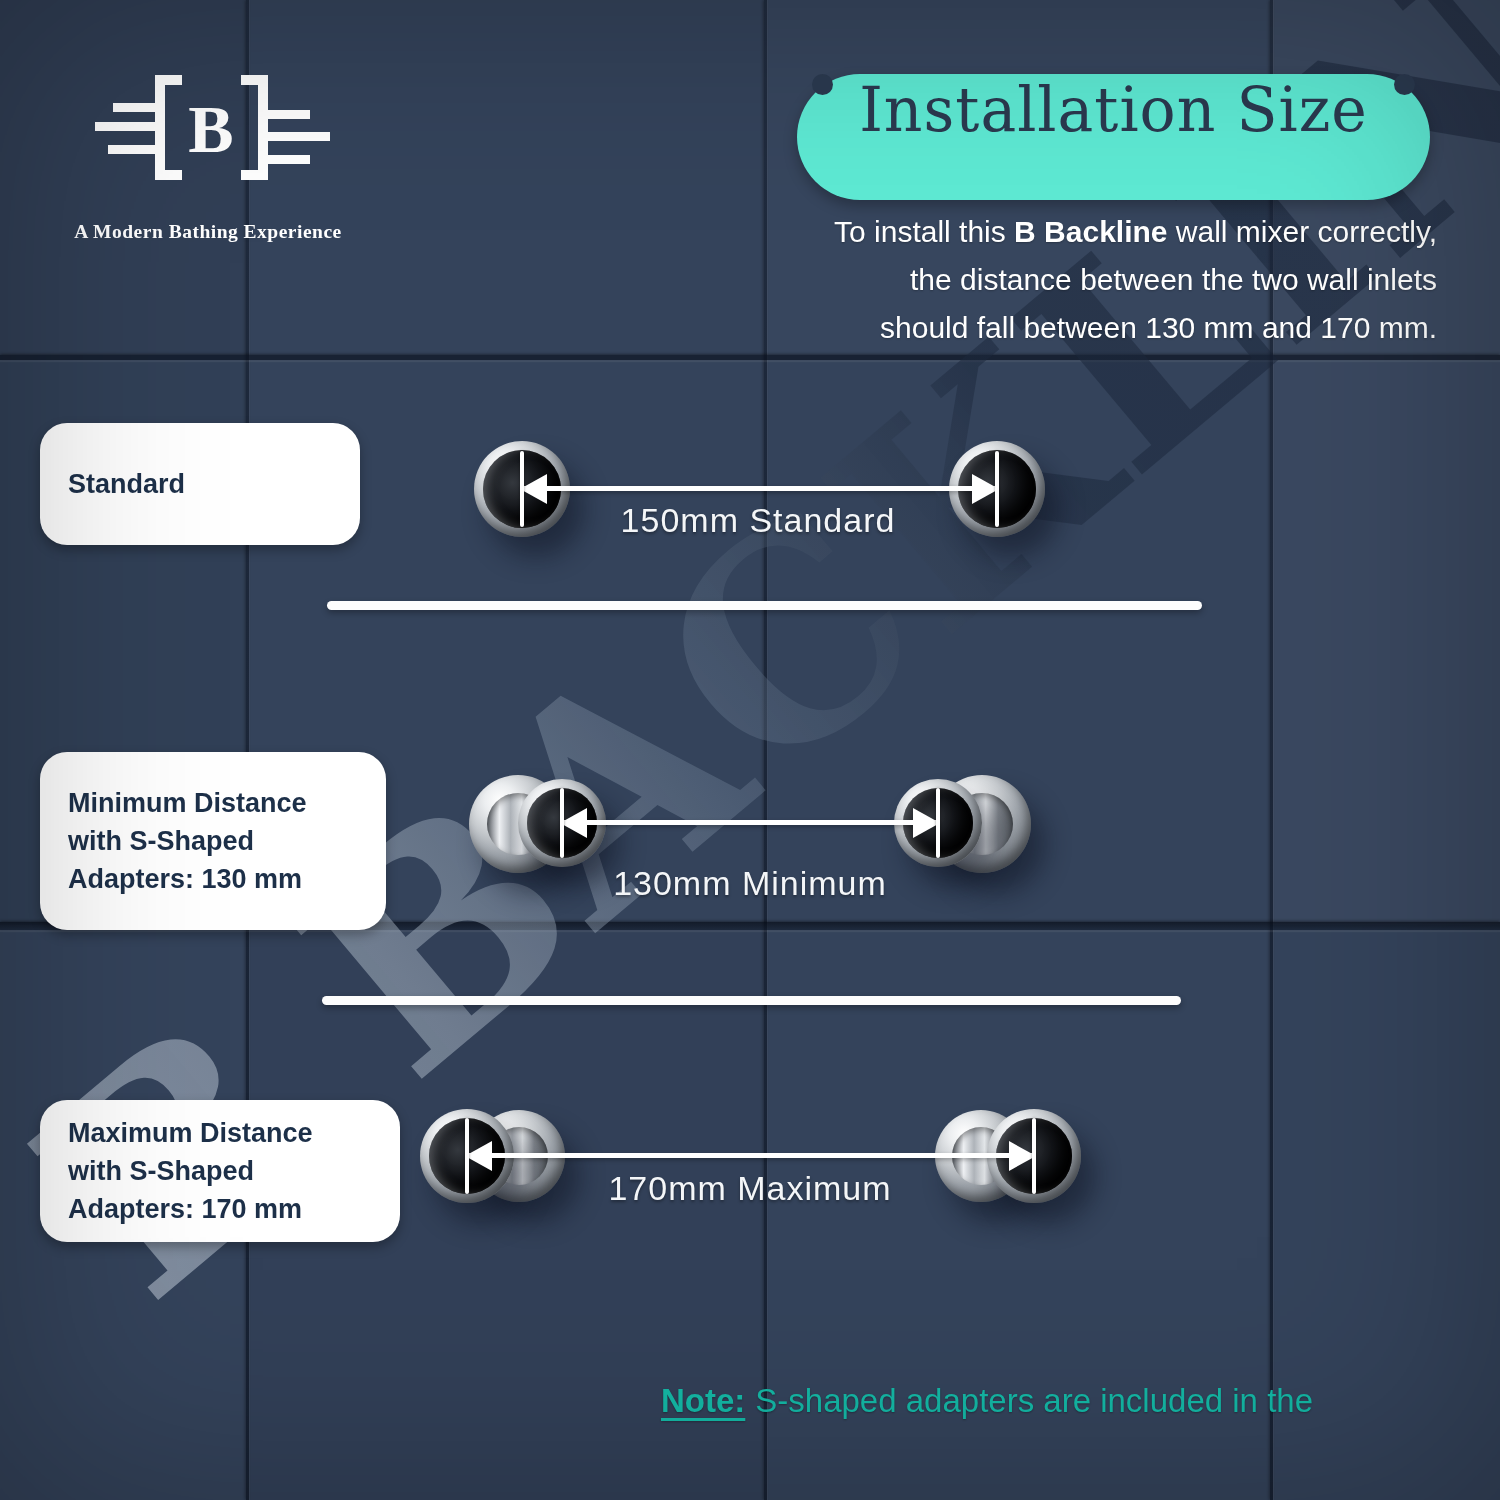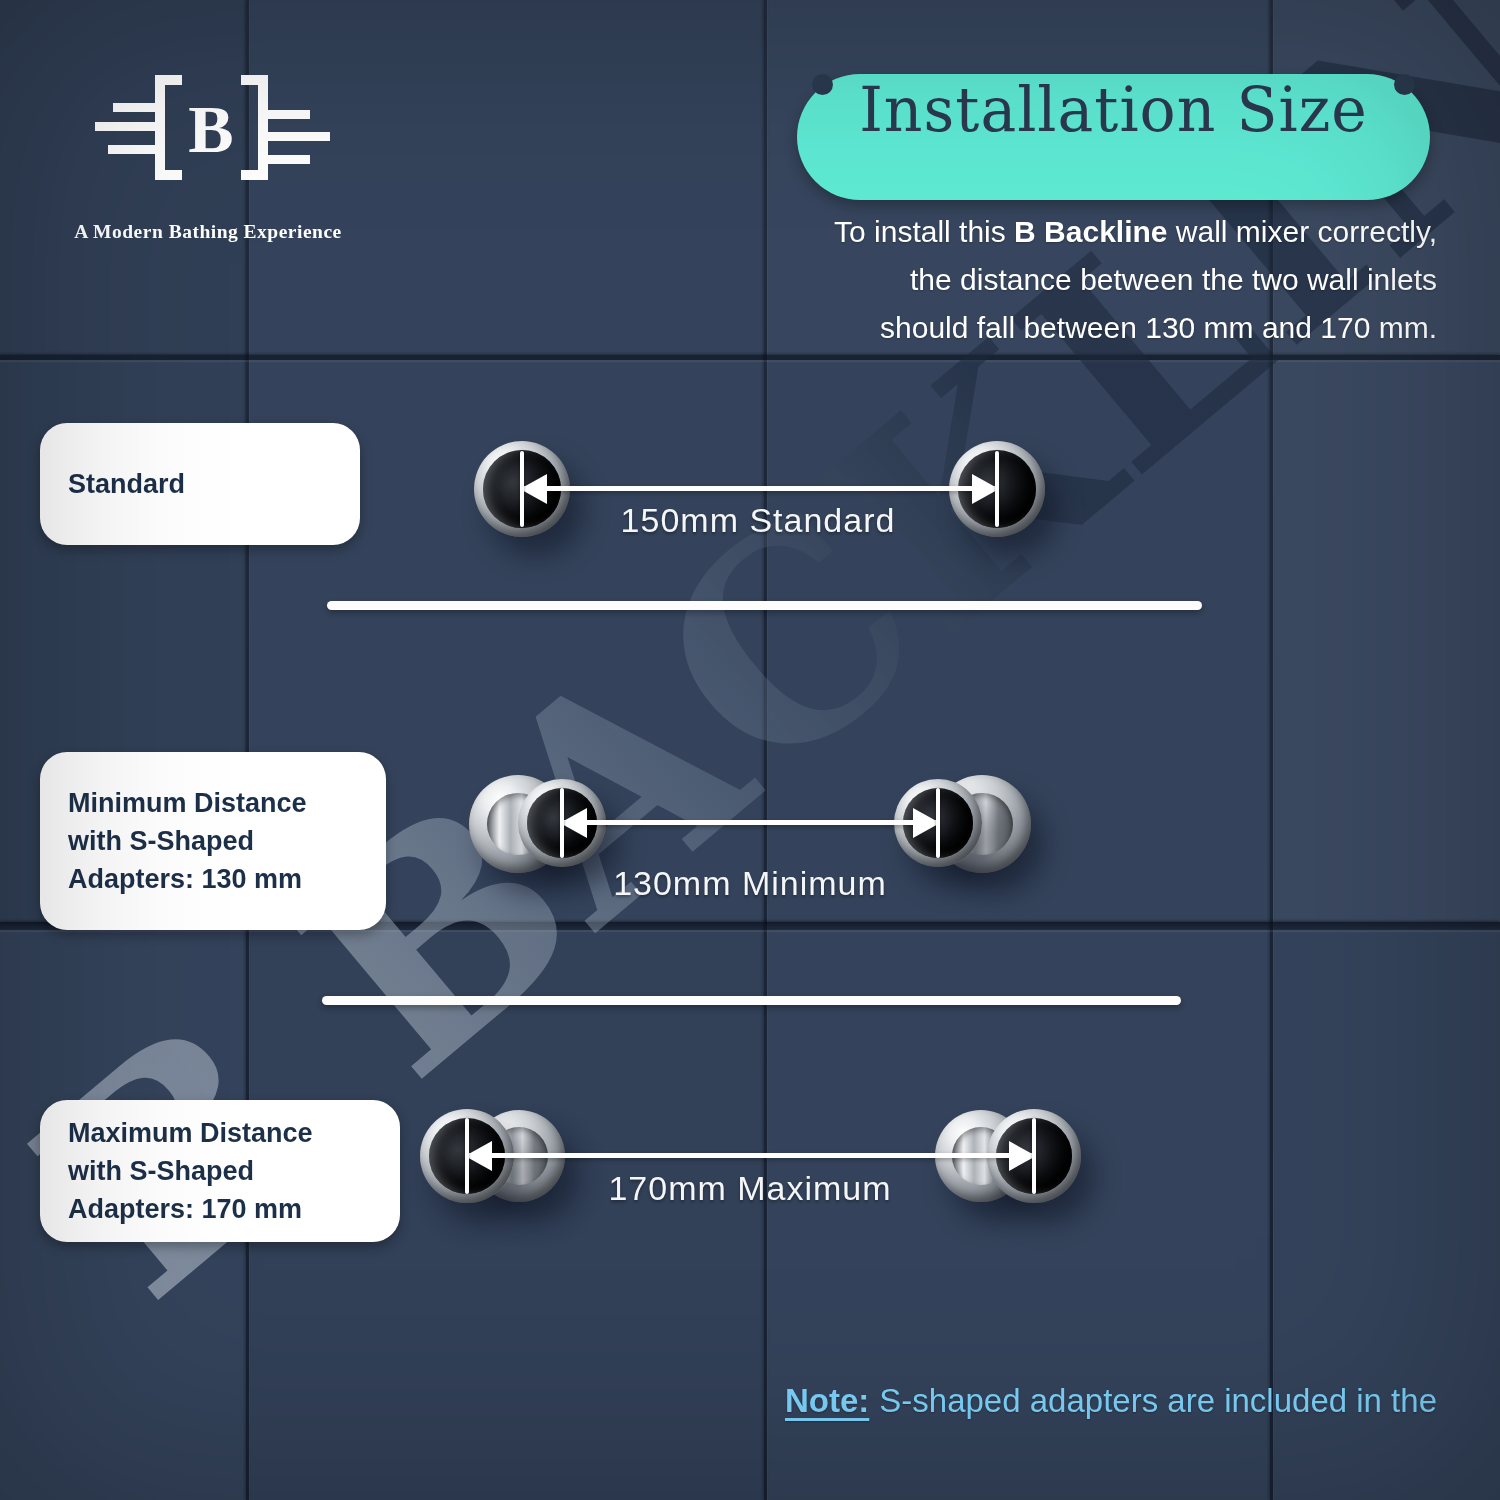--- a/index.html
+++ b/index.html
@@ -81,21 +81,21 @@
   .measure::after{content:"";position:absolute;right:-2px;top:50%;transform:translateY(-50%);
     border-top:15px solid transparent;border-bottom:15px solid transparent;border-left:27px solid #fff;}
 
   .measure-label{position:absolute;width:400px;text-align:center;color:#f4f6f8;font-size:34px;
     font-weight:400;letter-spacing:1px;z-index:6;text-shadow:0 2px 3px rgba(0,0,0,.35);}
 
   .divider{position:absolute;height:9px;background:#fdfdfd;border-radius:5px;z-index:4;
     box-shadow:0 3px 6px rgba(0,0,0,.3);}
 
   
-  .note{position:absolute;right:63px;top:1372px;width:900px;text-align:right;color:#7dd3fc;
+  .note{position:absolute;right:63px;top:1372px;width:900px;text-align:center;color:#14b8a6;
     font-size:33px;line-height:58px;z-index:5;text-shadow:0 1px 2px rgba(0,0,0,.3);}
   .note .note-label{font-weight:bold;text-decoration:underline;text-underline-offset:6px;margin-right:10px;}
 </style>
 </head>
 <body>
 
 <div class="canvas">
 
   <div class="tint" style="left:0;top:0;width:246px;height:355px;background:rgba(0,0,0,.05);"></div>
   <div class="tint" style="left:764px;top:0;width:506px;height:355px;background:rgba(255,255,255,.02);"></div>

